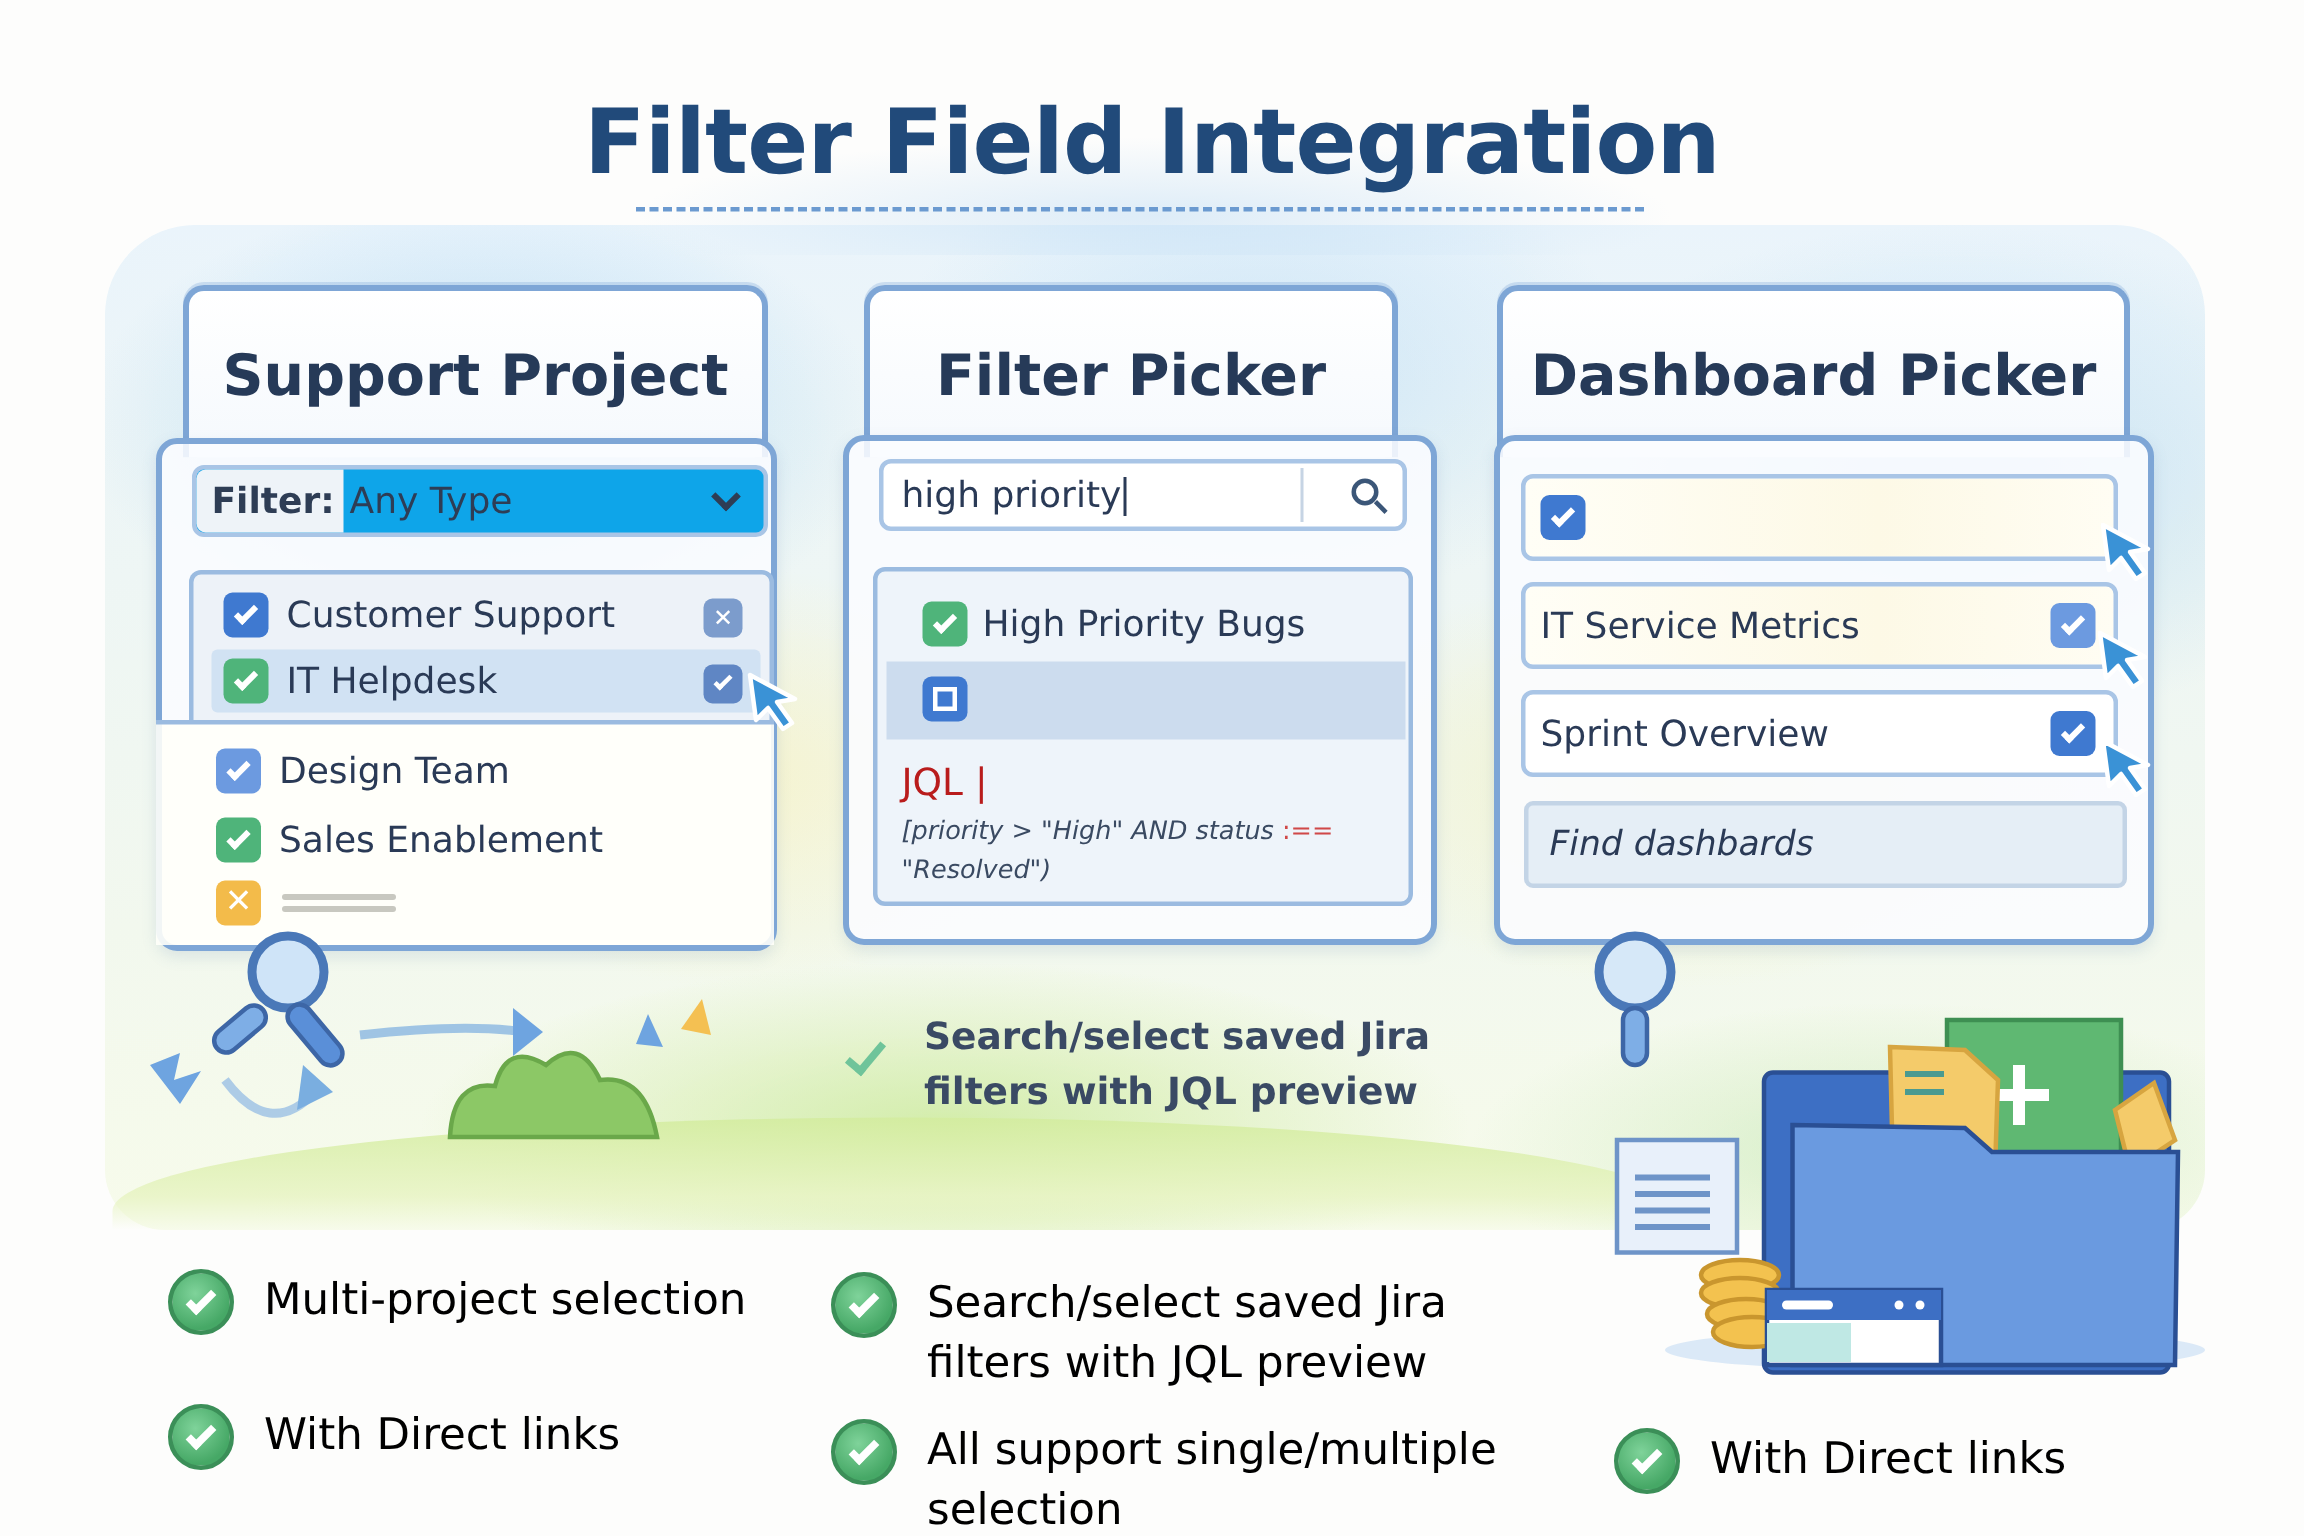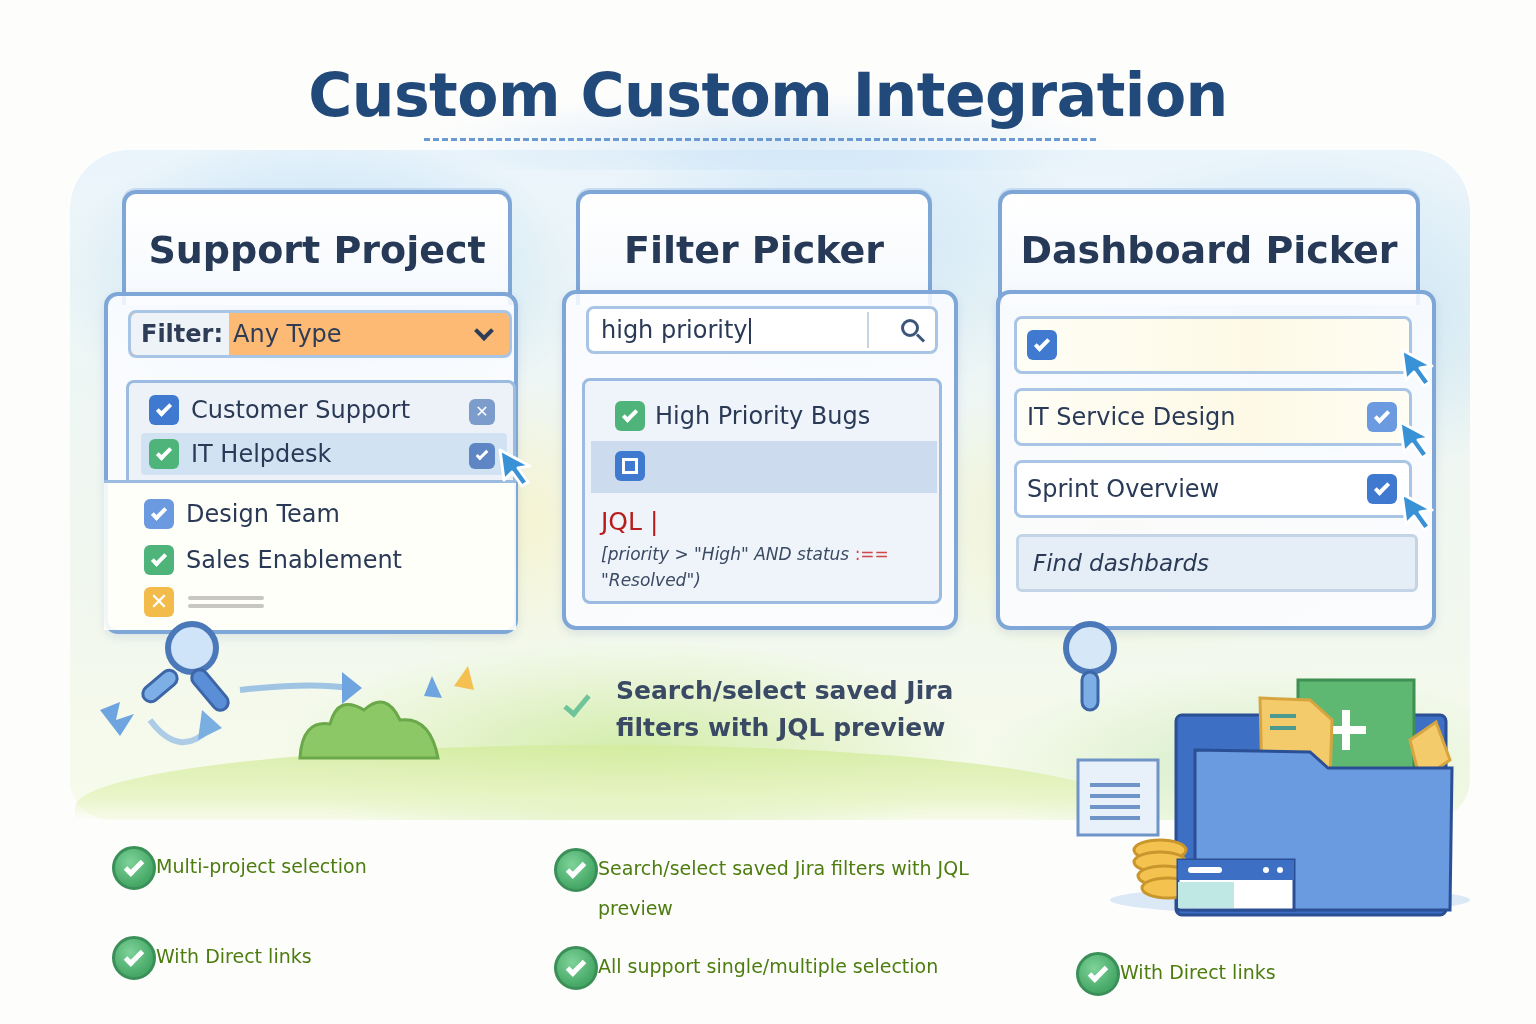--- a/index.html
+++ b/index.html
@@ -65,21 +65,21 @@
       background: rgba(250,252,255,0.88);
       border: 4px solid #7ea6d6;
       border-radius: 14px;
       box-shadow: 0 4px 10px rgba(80,120,170,0.15);
     }
 
     
     .filter-select {
       position: absolute; left: 20px; top: 14px; width: 384px; height: 48px;
       border: 3px solid #a9c5e6; border-radius: 8px;
-      background: #fdba74; display: flex; align-items: center;
+      background: #0ea5e9; display: flex; align-items: center;
       font-size: 24px;
     }
     .filter-select .lbl {
       background: #eef3f8; height: 100%; display: flex; align-items: center;
       padding: 0 6px 0 10px; font-weight: bold; color: #2e3d55;
       border-radius: 6px 0 0 6px;
     }
     .filter-select .val { padding-left: 4px; color: #2e3d55; flex: 1; }
     .chev { width: 14px; height: 14px; border-right: 4px solid #2e3d55; border-bottom: 4px solid #2e3d55; transform: rotate(45deg); margin-right: 18px; margin-top: -6px; }
 
@@ -166,34 +166,34 @@
     .mid-check { position: absolute; left: 570px; top: 690px; width: 14px; height: 26px; border-right: 5px solid #6fc49a; border-bottom: 5px solid #6fc49a; transform: rotate(40deg); }
 
     
     .feat { position: absolute; display: flex; align-items: flex-start; }
     .feat .ok {
       width: 44px; height: 44px; border-radius: 50%;
       background: radial-gradient(circle at 40% 35%, #7fd39a, #46a866 70%);
       border: 3px solid #3b8f58; display: flex; align-items: center; justify-content: center; flex-shrink: 0;
     }
     .feat .ok .tick { border-color: #fff; width: 10px; height: 19px; border-right-width: 5px; border-bottom-width: 5px; }
-    .feat .txt { font-size: 19px; color: #4d7c0f; line-height: 40px; }
+    .feat .txt { margin-left: 20px; font-size: 29px; color: #000000; line-height: 40px; }
 
     
     .illus { position: absolute; left: 1070px; top: 660px; width: 400px; height: 260px; }
   </style>
 </head>
 <body>
 
 <div class="stage">
   <div class="wash"></div>
   <div class="title-wash"></div>
   <div class="hill"></div>
 
-  <h1 class="main-title">Custom Custom Integration</h1>
+  <h1 class="main-title">Filter Field Integration</h1>
   <div class="title-rule"></div>
 
   <div class="panel-head" style="left:122px; top:190px; width:390px;">
     <span>Support Project</span>
   </div>
   <div class="panel-body" style="left:104px; top:292px; width:414px; height:342px;">
     <div class="filter-select">
       <span class="lbl">Filter:</span>
       <span class="val">Any Type</span>
       <span class="chev"></span>
@@ -307,21 +307,21 @@
   <div class="panel-head" style="left:998px; top:190px; width:422px;">
     <span>Dashboard Picker</span>
   </div>
   <div class="panel-body" style="left:996px; top:290px; width:440px; height:340px;">
     <div class="dash-item" style="top:22px;">
       <span class="cb blue">
           <span class="tick"></span>
         </span>
     </div>
     <div class="dash-item" style="top:94px;">
-      <span class="txt">IT Service Design</span>
+      <span class="txt">IT Service Metrics</span>
       <span class="cb lblue">
           <span class="tick"></span>
         </span>
     </div>
     <div class="dash-item" style="top:166px; background:#fff;">
       <span class="txt">Sprint Overview</span>
       <span class="cb blue">
           <span class="tick"></span>
         </span>
     </div>

